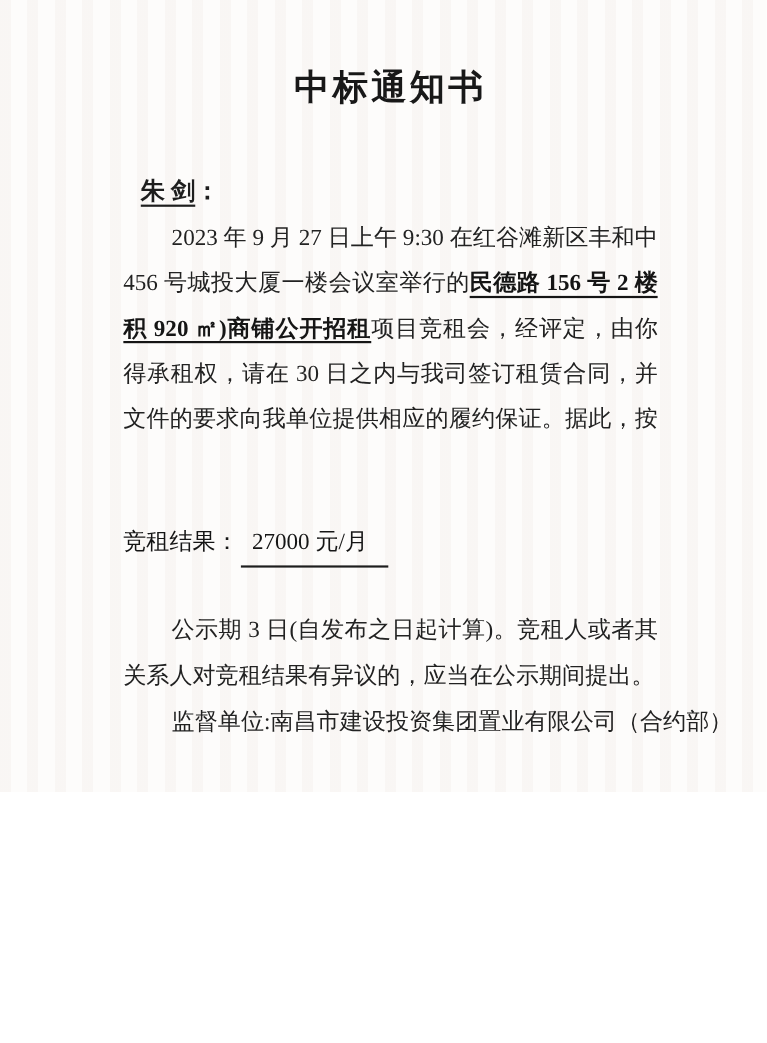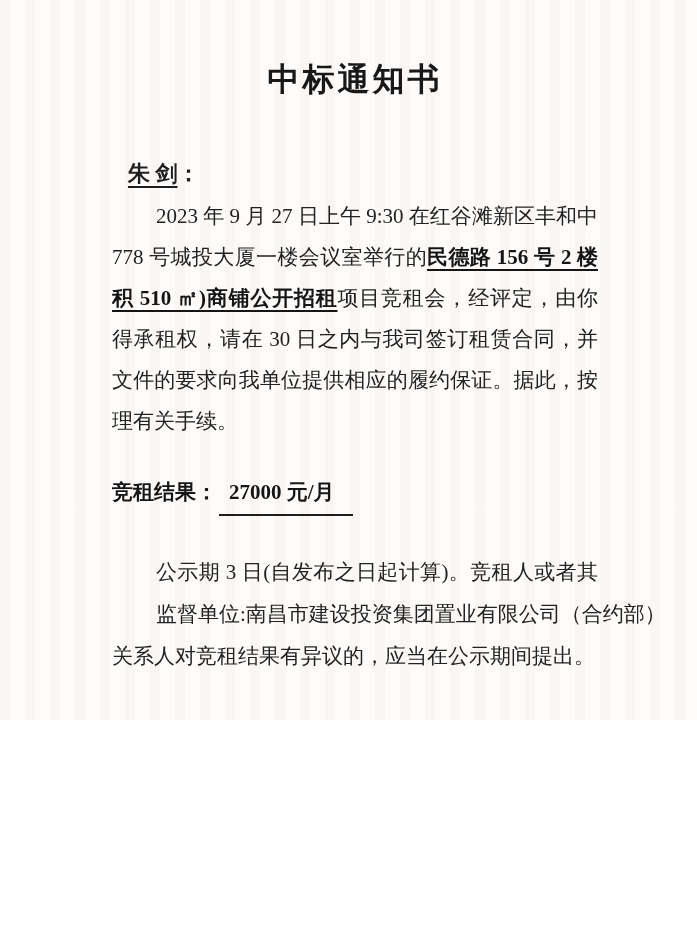--- a/index.html
+++ b/index.html
@@ -44,21 +44,21 @@
   }
   .indent{padding-left:44px;}
   .emph{
     font-weight:bold;color:#151515;
     text-decoration:underline;
     text-decoration-thickness:2px;
     text-underline-offset:5px;
   }
   .result-line{
     position:absolute;top:472px;left:112px;
-    font-size:21px;line-height:41px;font-weight:bold;color:#151515;
+    font-size:21px;line-height:41px;font-weight:normal;color:#151515;
   }
   .result-value{
     display:inline-block;
     border-bottom:2px solid #1e1e1e;
     padding:0 18px 1px 10px;
     margin-left:2px;
   }
   .lessor-line{
     position:absolute;top:790px;left:243px;
     font-size:21px;line-height:32px;color:#202020;
@@ -81,33 +81,32 @@
 <body>
 
 <div class="page">
 
   <div class="doc-title">中标通知书</div>
 
   <div class="recipient"><span class="uname">朱 剑</span><span>：</span></div>
 
   <div class="para1">
     <div class="line stretch indent">2023 年 9 月 27 日上午 9:30 在红谷滩新区丰和中大道</div>
-    <div class="line stretch"><span>778 号城投大厦一楼会议室举行的</span><span class="emph">民德路 156 号 2 楼(建筑面</span></div>
-    <div class="line stretch"><span class="emph">积 510 ㎡)商铺公开招租</span><span>项目竞租会，经评定，由你单位获</span></div>
+    <div class="line stretch"><span>456 号城投大厦一楼会议室举行的</span><span class="emph">民德路 156 号 2 楼(建筑面</span></div>
+    <div class="line stretch"><span class="emph">积 920 ㎡)商铺公开招租</span><span>项目竞租会，经评定，由你单位获</span></div>
     <div class="line stretch">得承租权，请在 30 日之内与我司签订租赁合同，并按招租</div>
     <div class="line stretch">文件的要求向我单位提供相应的履约保证。据此，按规定办</div>
-    <div class="line">理有关手续。</div>
   </div>
 
   <div class="result-line"><span>竞租结果：</span><span class="result-value">27000 元/月</span></div>
 
   <div class="para2">
     <div class="line stretch indent">公示期 3 日(自发布之日起计算)。竞租人或者其他利害</div>
+    <div class="line">关系人对竞租结果有异议的，应当在公示期间提出。</div>
     <div class="line indent">监督单位:南昌市建设投资集团置业有限公司（合约部）</div>
-    <div class="line">关系人对竞租结果有异议的，应当在公示期间提出。</div>
   </div>
 
   <div class="lessor-line"><span>招租人：</span><span>南昌市建设投资集团置业有限公司</span></div>
 
   <div class="date-line">2023 年 9 月 27 日</div>
 
   <svg class="seal" viewBox="0 0 150 150">
     <defs>
       <path id="sealCompanyArc" d="M 30.8 100.5 A 51 51 0 1 1 119.2 100.5" fill="none"></path>
       <path id="sealNumberArc" d="M 35.4 114.6 A 56 56 0 0 0 114.6 114.6" fill="none"></path>

